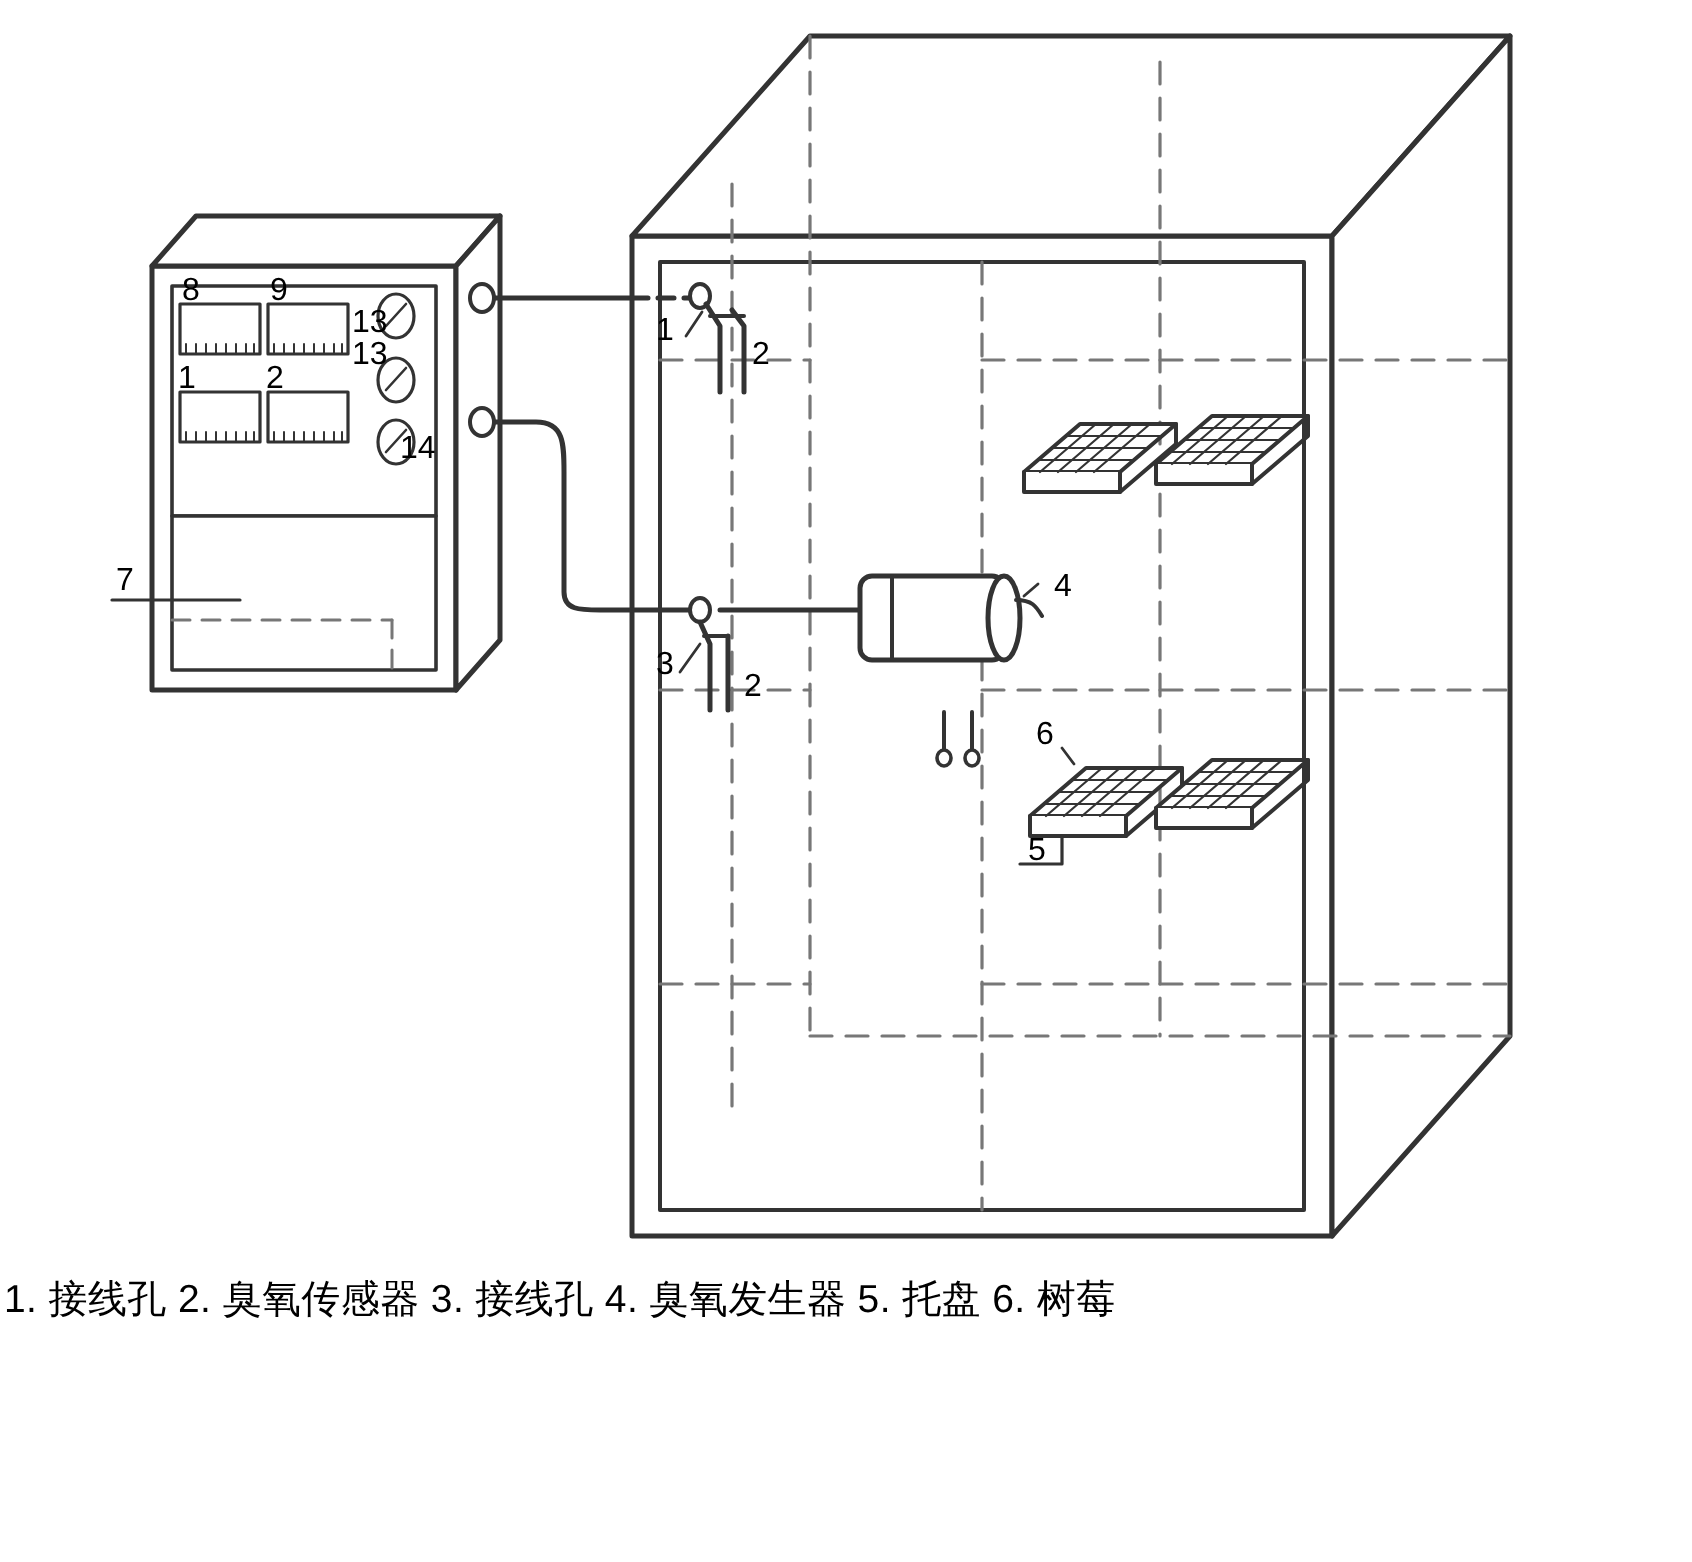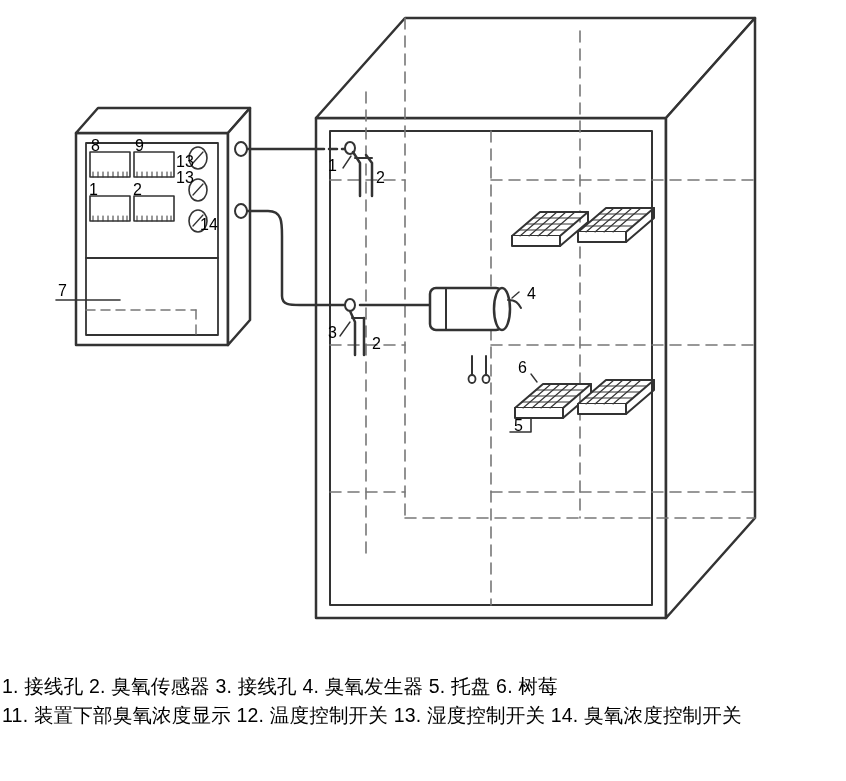--- a/index.html
+++ b/index.html
@@ -23,21 +23,20 @@
     height: 630px;
   }
   #legend {
     position: absolute;
     left: 0;
     top: 636px;
     width: 774px;
     font-size: 19.5px;
     line-height: 29px;
     letter-spacing: 0.2px;
-    margin-top: 36px;
   }
   #legend .legend-line {
     white-space: nowrap;
     padding-left: 2px;
   }
   #legend .legend-line.wrap {
     white-space: normal;
   }
   .lbl {
     position: absolute;
@@ -240,14 +239,13 @@
   <div class="lbl" style="left:135px; top:138px;">9</div>
   <div class="lbl" style="left:89px; top:182px;">1</div>
   <div class="lbl" style="left:133px; top:182px;">2</div>
   <div class="lbl" style="left:176px; top:154px;">13</div>
   <div class="lbl" style="left:176px; top:170px;">13</div>
   <div class="lbl" style="left:176px; top:217px;margin-left:24px;">14</div>
 </div>
 
 <div id="legend">
   <div class="legend-line">1. 接线孔   2. 臭氧传感器   3. 接线孔   4. 臭氧发生器   5. 托盘   6. 树莓</div>
-  <div class="legend-line wrap">11. 装置下部臭氧浓度显示   12. 温度控制开关   13. 湿度控制开关   14. 臭氧浓度控制开关</div>
 </div>
 
 </body></html>

